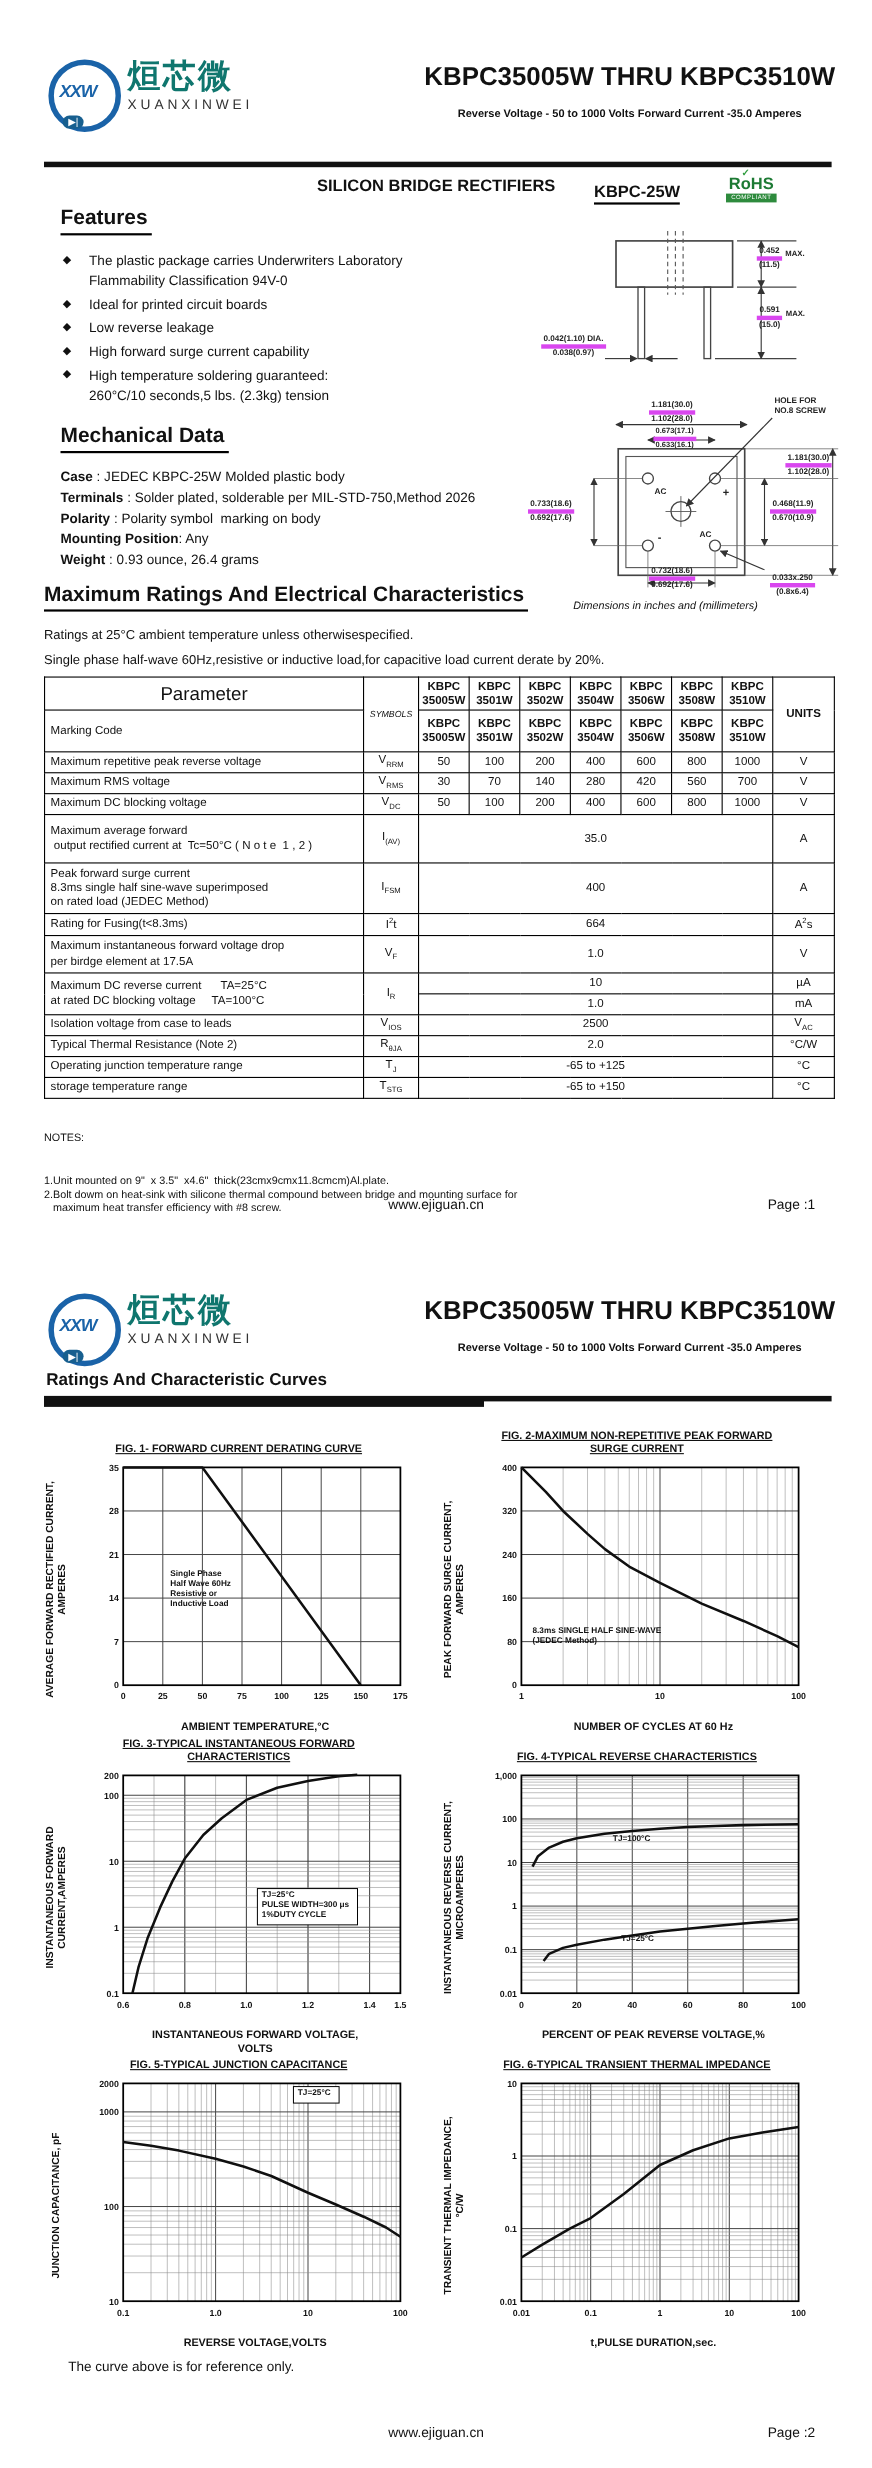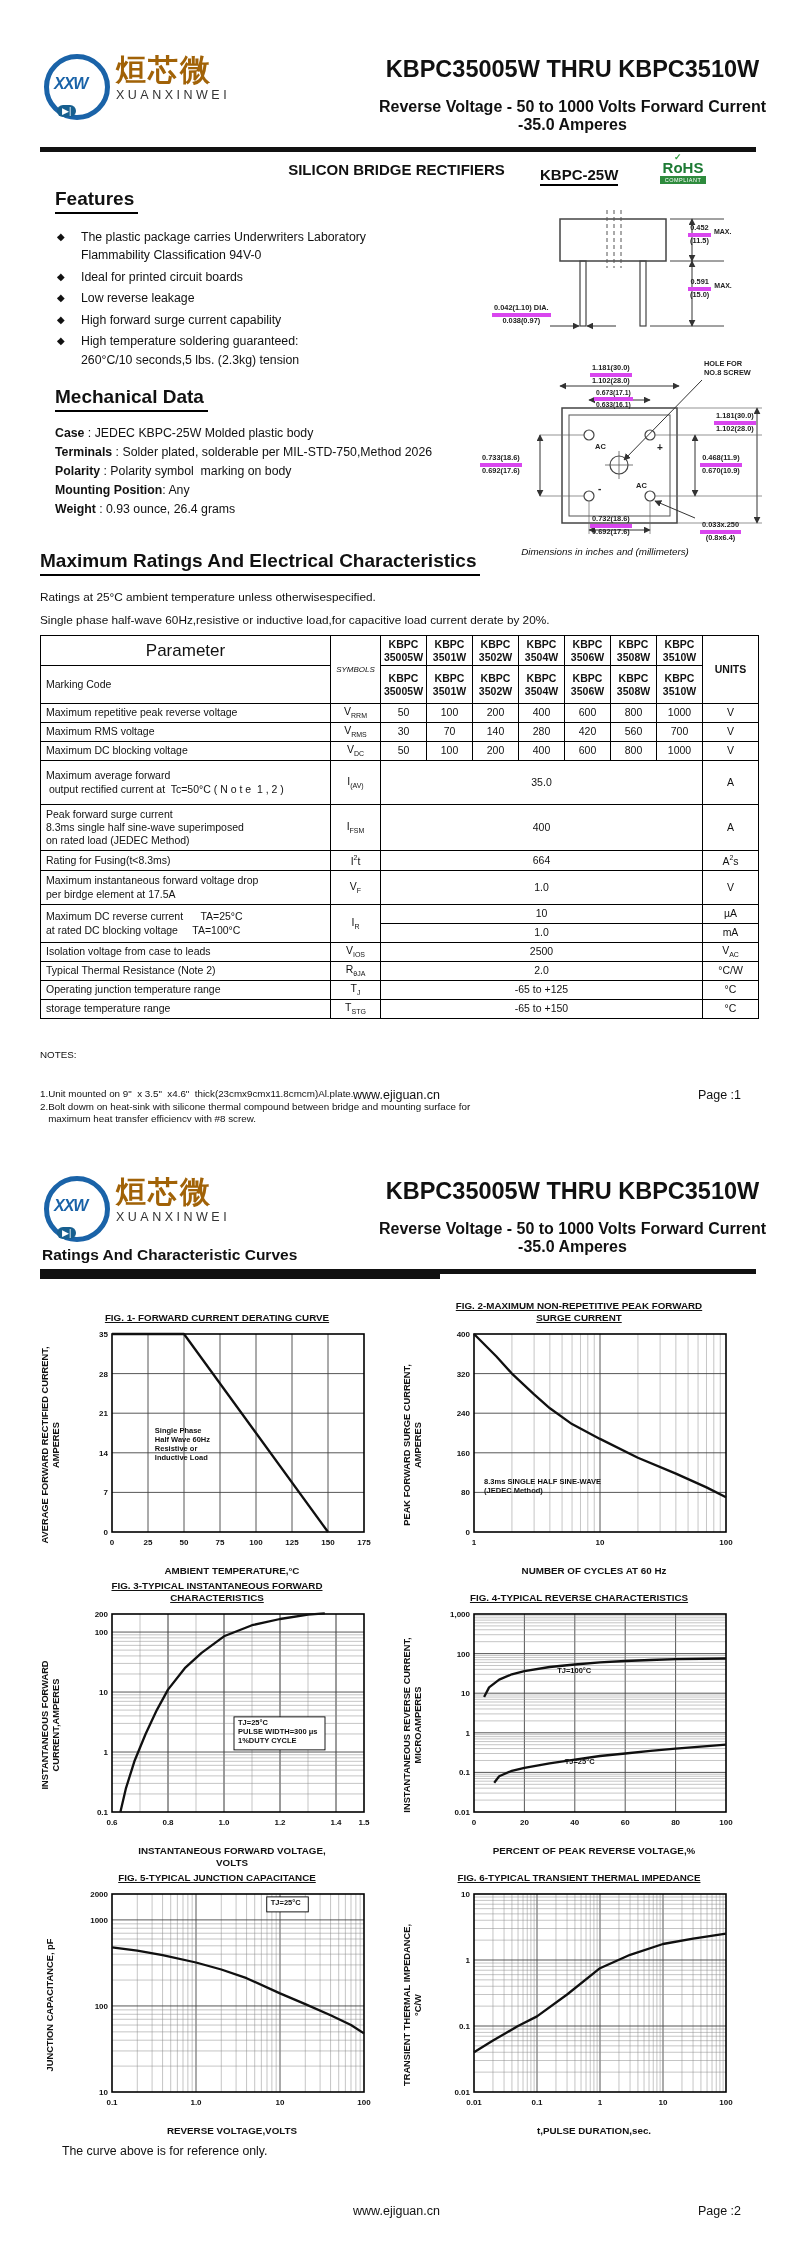--- a/index.html
+++ b/index.html
@@ -5,24 +5,24 @@
   html,body{margin:0;padding:0;background:#e8e8e8;}
   .sheet{width:793px;margin:0 auto;background:#fff;font-family:"Liberation Sans",sans-serif;color:#111;}
   .page{position:relative;width:793px;height:1122px;background:#fff;overflow:hidden;}
 
   
   .logo{position:absolute;left:44px;top:54px;display:flex;align-items:flex-start;}
   .logo-circle{width:56px;height:56px;border-radius:50%;border:5px solid #1a63a8;position:relative;background:#fff;flex:none;}
   .logo-xxw{position:absolute;left:5px;top:16px;font-size:16px;font-weight:bold;font-style:italic;color:#1a63a8;letter-spacing:-1px;}
   .logo-diode{position:absolute;left:8px;bottom:-2px;background:#175f8f;color:#fff;font-size:9px;line-height:12px;padding:0 5px;border-radius:7px;}
   .logo-text{margin-left:6px;}
-  .logo-cn{font-size:30px;font-weight:bold;color:#a16207;line-height:1.05;letter-spacing:2px;}
+  .logo-cn{font-size:30px;font-weight:bold;color:#0f766e;line-height:1.05;letter-spacing:2px;}
   .logo-en{font-size:12.5px;color:#333;letter-spacing:3.5px;margin-top:2px;}
   .hd-title{position:absolute;left:370px;top:56px;width:405px;text-align:center;font-size:23.5px;font-weight:bold;}
-  .hd-sub{position:absolute;left:370px;top:98px;width:405px;text-align:center;font-size:16px;font-weight:bold;}
+  .hd-sub{position:absolute;left:370px;top:98px;width:405px;text-align:center;font-size:10px;font-weight:bold;}
   .hd-rule{position:absolute;left:40px;top:147px;width:716px;height:5px;background:#111;}
 
   
   .doc-title{position:absolute;left:0;top:161px;width:100%;text-align:center;font-size:15px;font-weight:bold;}
   .h-big{font-size:19px;font-weight:bold;border-bottom:2.5px solid #000;display:inline-block;padding:0 4px 2px 0;}
   #features-blk{position:absolute;left:55px;top:188px;width:330px;}
   #features-list{list-style:none;margin:14px 0 0 0;padding:0;}
   #features-list li{position:relative;padding-left:26px;white-space:pre-wrap;font-size:12.3px;line-height:1.5;margin-bottom:3px;}
   #features-list li::before{content:"◆";position:absolute;left:2px;top:1px;font-size:10px;}
   #mech-blk{position:absolute;left:55px;top:386px;width:420px;}
@@ -39,21 +39,21 @@
   #pkg-draw{position:absolute;left:452px;top:208px;width:335px;height:335px;}
   #pkg-draw svg{position:absolute;left:0;top:0;}
   .dim{position:absolute;font-size:7.4px;font-weight:bold;line-height:1.2;text-align:center;color:#222;white-space:nowrap;}
   .dim .t{display:block;border-bottom:4px solid #d946ef;padding:0 2px;}
   .dim .b{display:block;padding:0 2px;}
   .dim .sfx{position:absolute;left:100%;top:4px;margin-left:3px;font-size:7px;}
   .hole-note{position:absolute;font-size:7.4px;font-weight:bold;line-height:1.25;color:#222;}
   #pkg-caption{position:absolute;left:430px;top:546px;width:350px;text-align:center;font-style:italic;font-size:9.8px;}
 
   
-  #ratings-blk{position:absolute;left:40px;top:550px;width:718px;}
+  #ratings-blk{position:absolute;left:40px;top:530px;width:718px;}
   #ratings-note1{margin-top:14px;font-size:11.8px;}
   #ratings-note2{margin-top:9px;font-size:11.8px;}
   .ratings-table{border-collapse:collapse;table-layout:fixed;width:718px;font-size:10.5px;margin-top:8px;border:1.5px solid #000;}
   .ratings-table td{border:1px solid #000;padding:0 2px;text-align:center;vertical-align:middle;line-height:1.25;overflow:hidden;}
   .ratings-table td.param{text-align:left;padding-left:5px;white-space:pre-wrap;margin-left:40px;}
   .ratings-table td.ph{font-size:17px;text-align:center;}
   .ratings-table td.symh{font-size:8px;font-style:italic;}
   .ratings-table td.part{font-weight:bold;font-size:10.5px;white-space:pre-line;line-height:1.15;}
   .ratings-table td.unith{font-weight:bold;font-size:10.5px;}
   sub{font-size:7px;} sup{font-size:7px;}

